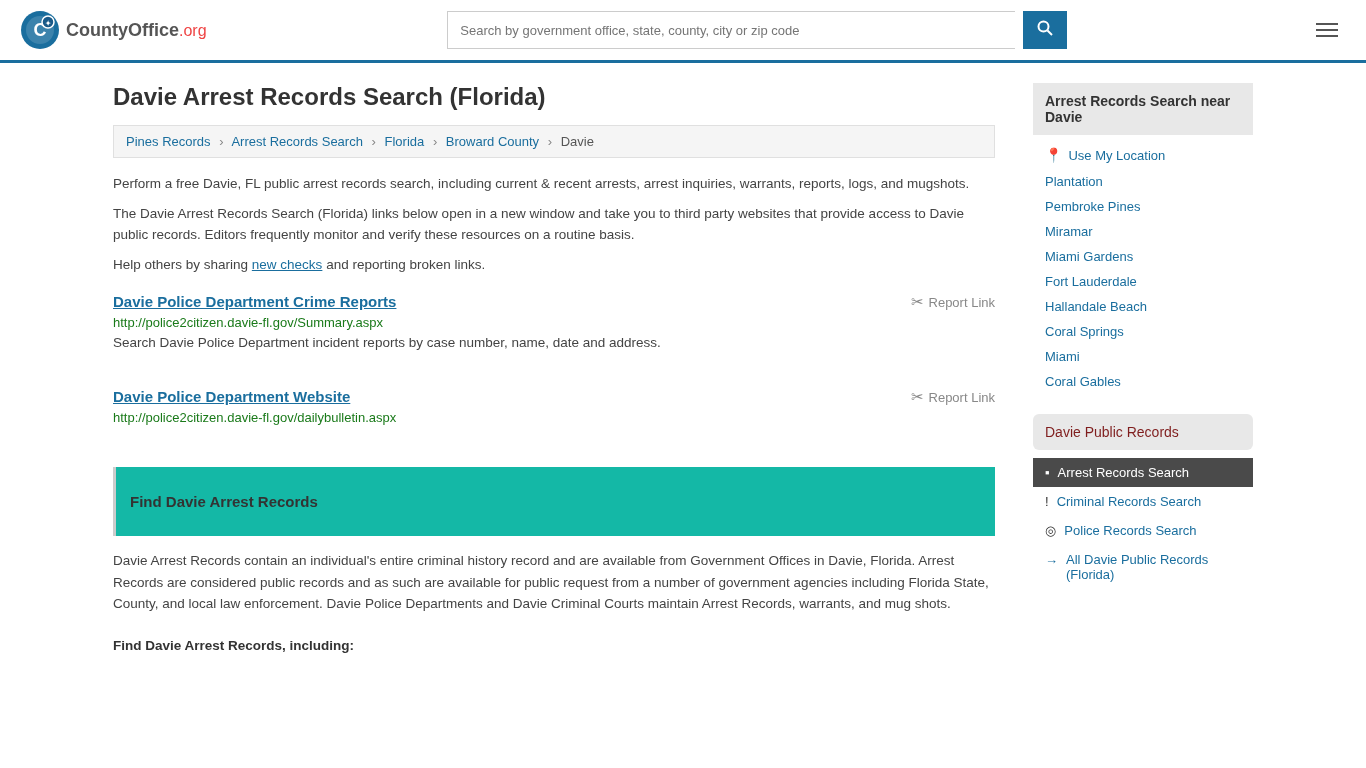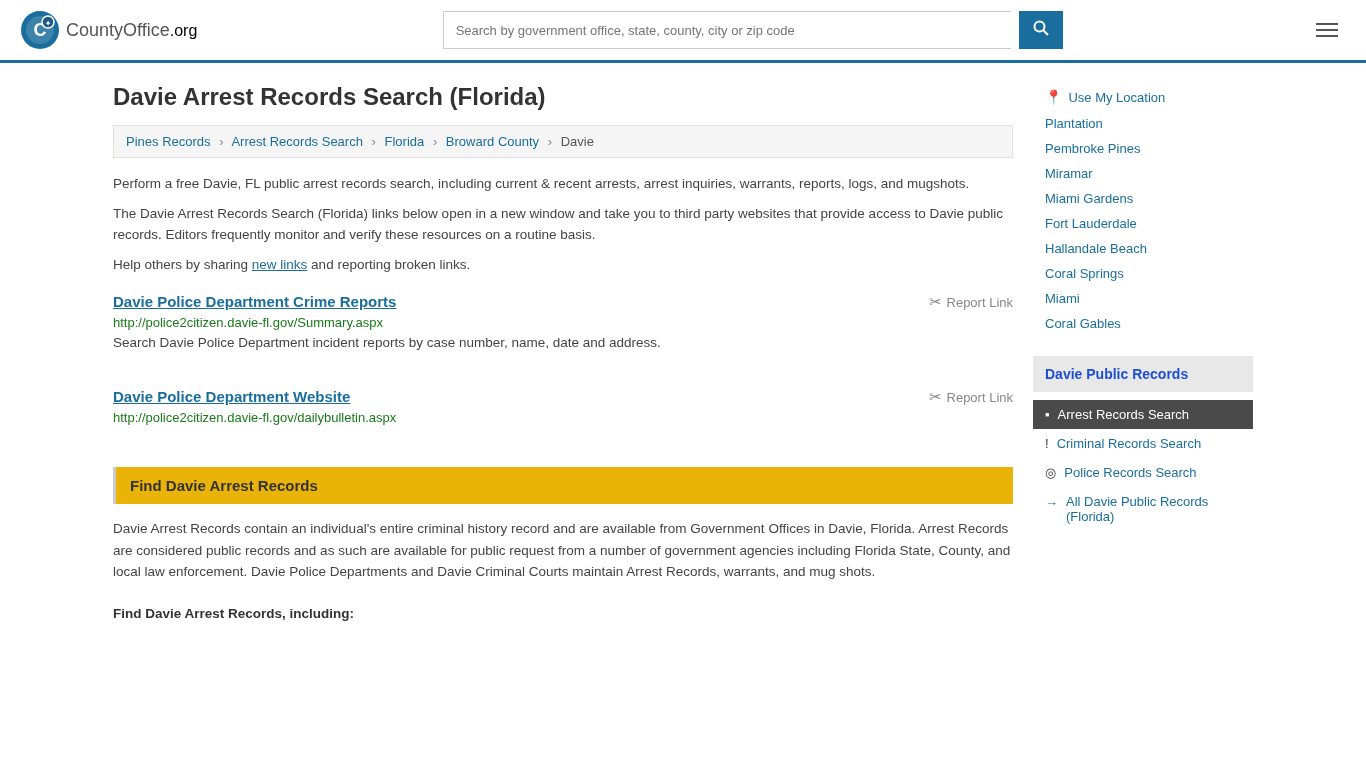--- a/index.html
+++ b/index.html
@@ -23,21 +23,21 @@
       width: 40px;
       height: 40px;
     }
     .logo-text {
       font-size: 18px;
       font-weight: bold;
       color: #1a6e9e;
     }
     .logo-text span {
       color: #555;
-      font-weight: normal;
+      font-weight: bold;
     }
     .search-area {
       display: flex;
       align-items: center;
       gap: 8px;
       flex: 1;
       max-width: 620px;
       margin: 0 20px;
     }
     .search-input {
@@ -75,21 +75,21 @@
       height: 2px;
       background: #555;
     }
 
     
     .main-container {
       max-width: 1180px;
       margin: 0 auto;
       padding: 20px 20px;
       display: flex;
-      gap: 20px;
+      gap: 38px;
     }
     .content {
       flex: 1;
     }
     .sidebar {
       width: 220px;
       flex-shrink: 0;
     }
 
     
@@ -164,22 +164,22 @@
       margin: 4px 0;
       display: block;
     }
     .resource-desc {
       font-size: 13.5px;
       color: #444;
     }
 
     
     .section-heading {
-      background: #eab308;
-      padding: 10px 14px;
+      background: #14b8a6;
+      padding: 26px 14px;
       font-size: 15px;
       font-weight: bold;
       color: #333;
       margin: 20px 0 14px 0;
       border-left: 3px solid #ccc;
     }
 
     
     .body-text {
       font-size: 13.5px;
@@ -198,23 +198,24 @@
       font-size: 13.5px;
       color: #444;
       line-height: 1.8;
     }
 
     
     .sidebar-section-title {
       background: #e8e8e8;
       padding: 10px 12px;
       font-size: 14px;
-      font-weight: bold;
-      color: #1d4ed8;
+      font-weight: normal;
+      color: #7f1d1d;
       margin-bottom: 8px;
+      border-radius: 6px;
     }
     .sidebar-location-title {
       background: #e8e8e8;
       padding: 10px 12px;
       font-size: 14px;
       font-weight: bold;
       color: #333;
       margin-bottom: 6px;
     }
     .use-location {
@@ -287,21 +288,21 @@
 <header class="header">
   <div class="logo-area">
     <svg class="logo-icon" viewBox="0 0 40 40">
       <circle cx="20" cy="20" r="19" fill="#1a6e9e"></circle>
       <circle cx="20" cy="20" r="14" fill="#fff" opacity="0.15"></circle>
       <text x="20" y="26" text-anchor="middle" fill="white" font-size="18" font-weight="bold">C</text>
       <circle cx="28" cy="12" r="6" fill="#1a5a88" stroke="white" stroke-width="1.5"></circle>
       <text x="28" y="16" text-anchor="middle" fill="white" font-size="8">✦</text>
     </svg>
     <span class="logo-text">
-      <span>CountyOffice</span><span style="color:#000000;font-weight:normal;font-size:16px;">.org</span>
+      <span>CountyOffice</span><span style="color:#ef4444;font-weight:normal;font-size:16px;">.org</span>
     </span>
   </div>
 
   <div class="search-area">
     <input class="search-input" type="text" placeholder="Search by government office, state, county, city or zip code" style="">
     <button class="search-btn">
       <svg width="16" height="16" viewBox="0 0 16 16" fill="white">
         <circle cx="6.5" cy="6.5" r="5" stroke="white" stroke-width="2" fill="none"></circle>
         <line x1="10.5" y1="10.5" x2="15" y2="15" stroke="white" stroke-width="2"></line>
       </svg>
@@ -329,21 +330,21 @@
       <span class="sep">›</span>
       <a href="#">Broward County</a>
       <span class="sep">›</span>
       <span>Davie</span>
     </div>
 
     <div class="description">
       <p>Perform a free Davie, FL public arrest records search, including current &amp; recent arrests, arrest inquiries, warrants, reports, logs, and mugshots.</p>
       <p>The Davie Arrest Records Search (Florida) links below open in a new window and take you to third party websites that provide access to Davie public records. Editors frequently monitor and verify these resources on a routine basis.</p>
       <p>
-        <span>Help others by sharing </span><a href="#">new links</a><span> and reporting broken links.</span>
+        <span>Help others by sharing </span><a href="#">new checks</a><span> and reporting broken links.</span>
       </p>
     </div>
 
     <div class="resource-item" style="margin-top:18px;">
       <div class="resource-header">
         <a href="#" class="resource-title">Davie Police Department Crime Reports</a>
         <div class="report-link">
           <span class="report-link-icon">✂</span>
           <span>Report Link</span>
         </div>
@@ -364,20 +365,23 @@
     </div>
 
     <div class="section-heading">Find Davie Arrest Records</div>
 
     <p class="body-text">Davie Arrest Records contain an individual's entire criminal history record and are available from Government Offices in Davie, Florida. Arrest Records are considered public records and as such are available for public request from a number of government agencies including Florida State, County, and local law enforcement. Davie Police Departments and Davie Criminal Courts maintain Arrest Records, warrants, and mug shots.</p>
     <p class="body-text-bold">Find Davie Arrest Records, including:</p>
   </div>
 
   <div class="sidebar">
 
+    <div class="sidebar-location-title">
+      <span>Arrest Records Search near Davie</span>
+    </div>
 
     <div class="use-location">
       <span class="use-location-icon">📍</span>
       <span>Use My Location</span>
     </div>
 
     <a href="#" class="nearby-city">Plantation</a>
     <a href="#" class="nearby-city">Pembroke Pines</a>
     <a href="#" class="nearby-city">Miramar</a>
     <a href="#" class="nearby-city">Miami Gardens</a>

